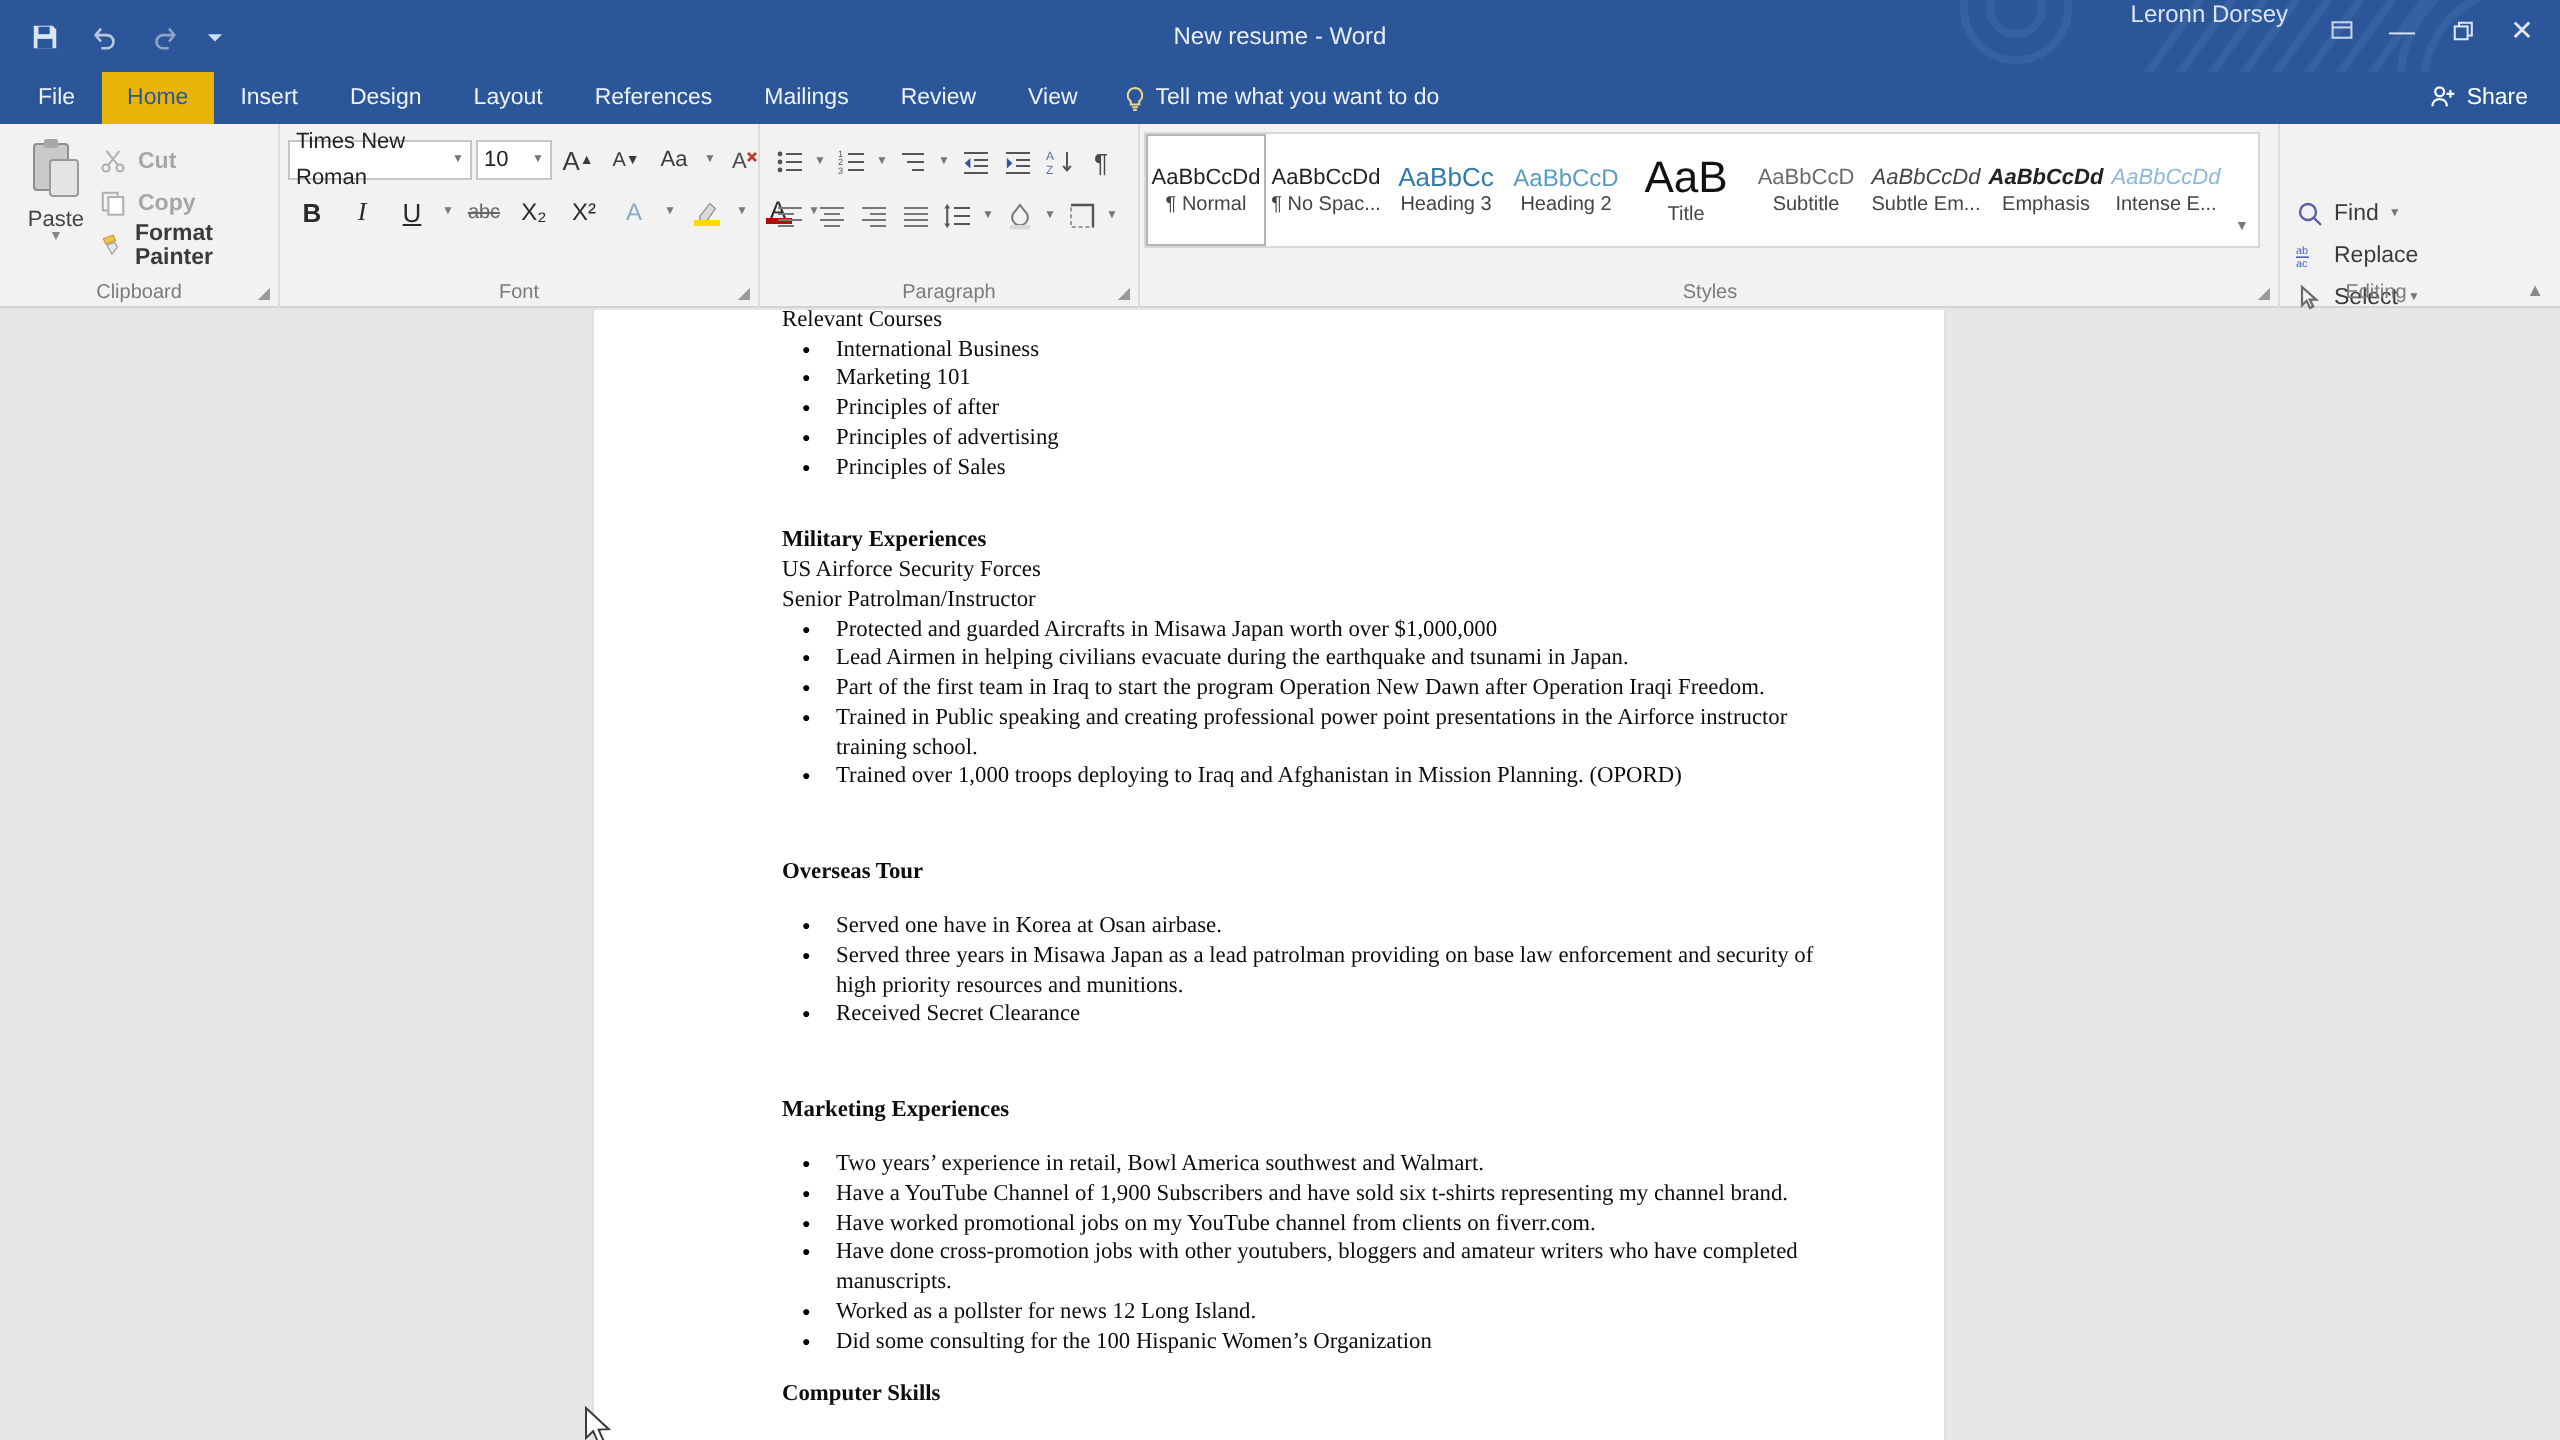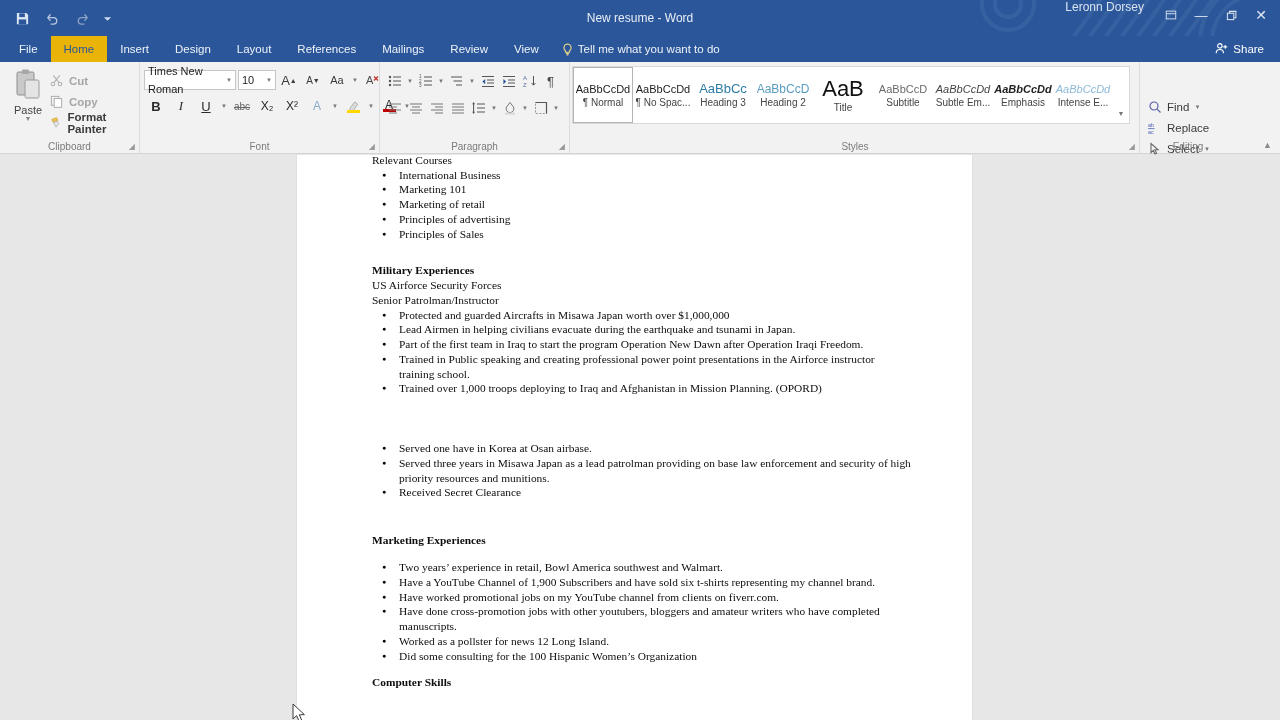--- a/index.html
+++ b/index.html
@@ -200,21 +200,21 @@
   }
   .page {
     position: absolute; left: 297px; top: 0px; width: 675px; height: 565px;
     background: #fff;
     box-shadow: 0 0 0 1px #e0e0e0;
   }
   .doc-body {
     position: absolute; left: 0; top: 0; width: 675px;
     font-family: "Liberation Serif", serif;
     color: #0d0d0d;
-    padding-left: 75px; padding-right: 60px;
+    padding-left: 94px; padding-right: 60px;
   }
   .ln { font-size: 11.4px; line-height: 14.7px; white-space: normal; }
   .ln.bold { font-weight: bold; }
   .ln.clipped { margin-top: -2px; }
   .blist { list-style: none; margin: 0; padding: 0; }
   .blist li {
     position: relative; padding-left: 27px;
     font-size: 11.4px; line-height: 14.75px;
   }
   .blist li::before {
@@ -623,41 +623,42 @@
 
 <div class="workspace">
   <div class="page">
     <div class="doc-body">
 
       <div class="ln clipped">Relevant Courses</div>
 
       <ul class="blist">
         <li>International Business</li>
         <li>Marketing 101</li>
-        <li>Marketing of retail</li>
+        <li>Principles of after</li>
         <li>Principles of advertising</li>
         <li>Principles of Sales</li>
       </ul>
 
       <div class="spacer-md"></div>
 
       <div class="ln bold">Military Experiences</div>
       <div class="ln">US Airforce Security Forces</div>
       <div class="ln">Senior Patrolman/Instructor</div>
 
       <ul class="blist">
         <li>Protected and guarded Aircrafts in Misawa Japan worth over $1,000,000</li>
         <li>Lead Airmen in helping civilians evacuate during the earthquake and tsunami in Japan.</li>
         <li>Part of the first team in Iraq to start the program Operation New Dawn after Operation Iraqi Freedom.</li>
         <li>Trained in Public speaking and creating professional power point presentations in the Airforce instructor training school.</li>
         <li>Trained over 1,000 troops deploying to Iraq and Afghanistan in Mission Planning. (OPORD)</li>
       </ul>
 
       <div class="spacer-lg"></div>
 
+      <div class="sec-head">Overseas Tour</div>
       <div class="spacer-sm"></div>
       <ul class="blist">
         <li>Served one have in Korea at Osan airbase.</li>
         <li>Served three years in Misawa Japan as a lead patrolman providing on base law enforcement and security of high priority resources and munitions.</li>
         <li>Received Secret Clearance</li>
       </ul>
 
       <div class="spacer-lg"></div>
 
       <div class="sec-head">Marketing Experiences</div>

